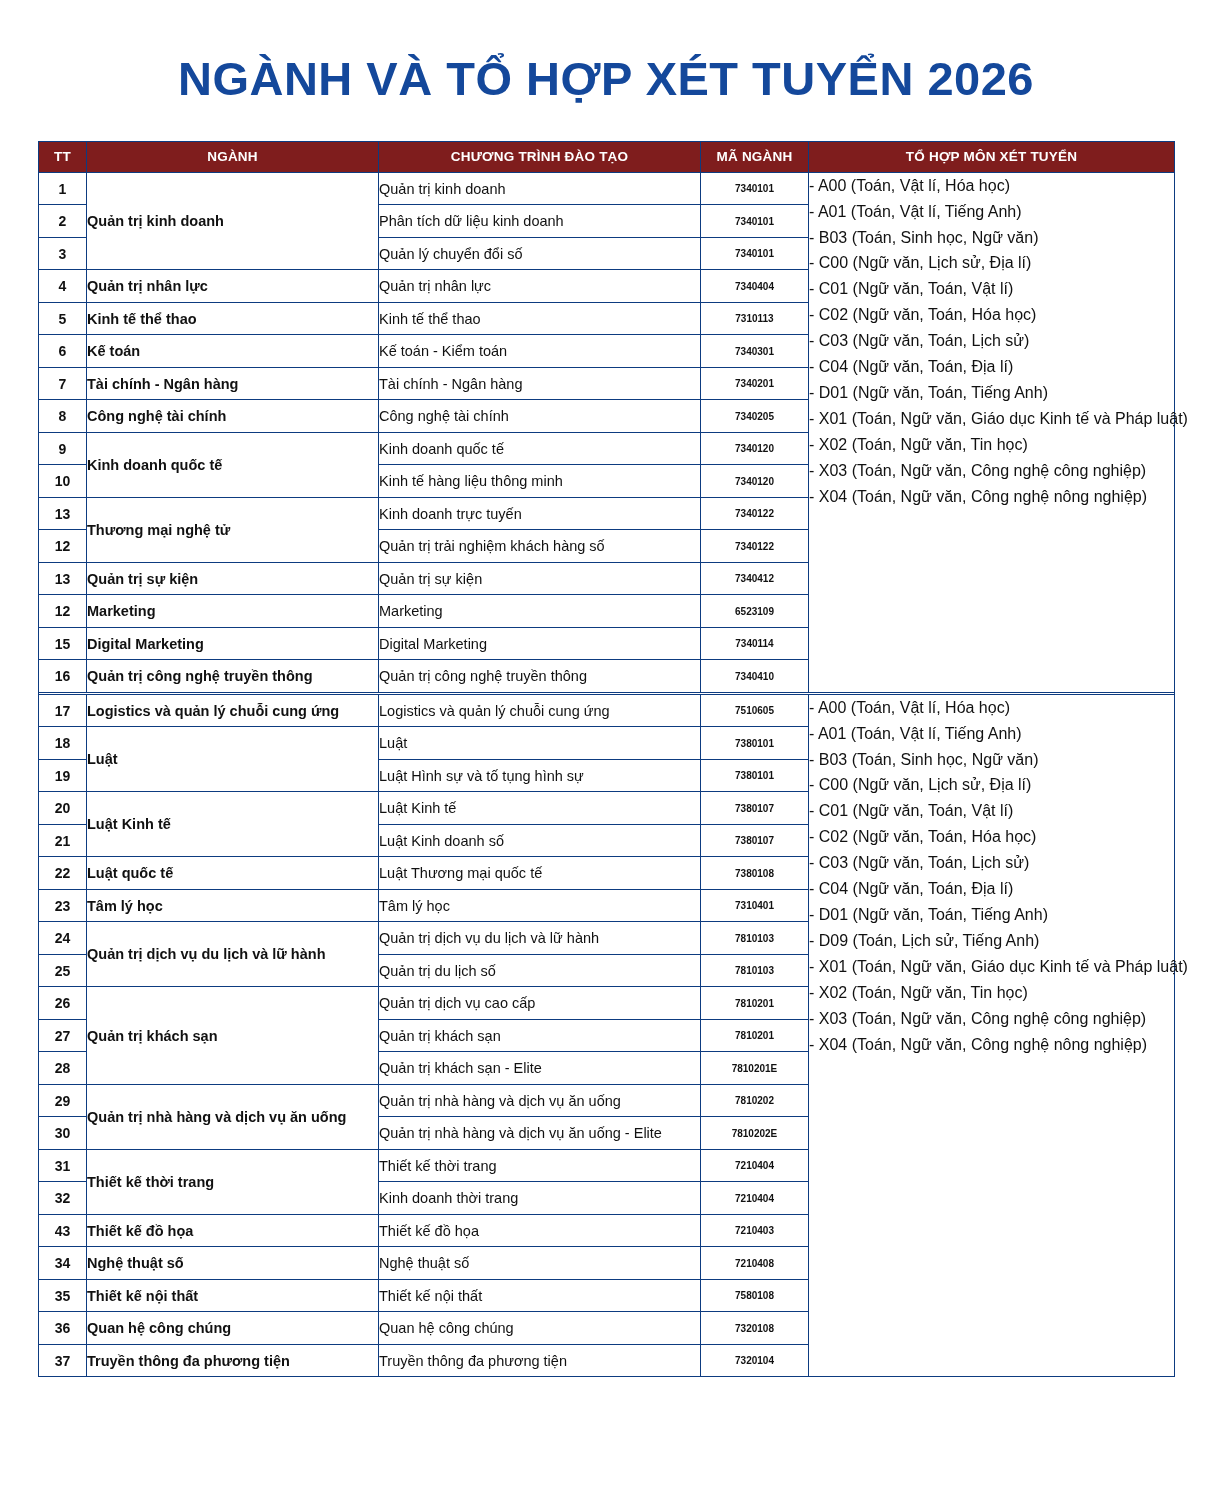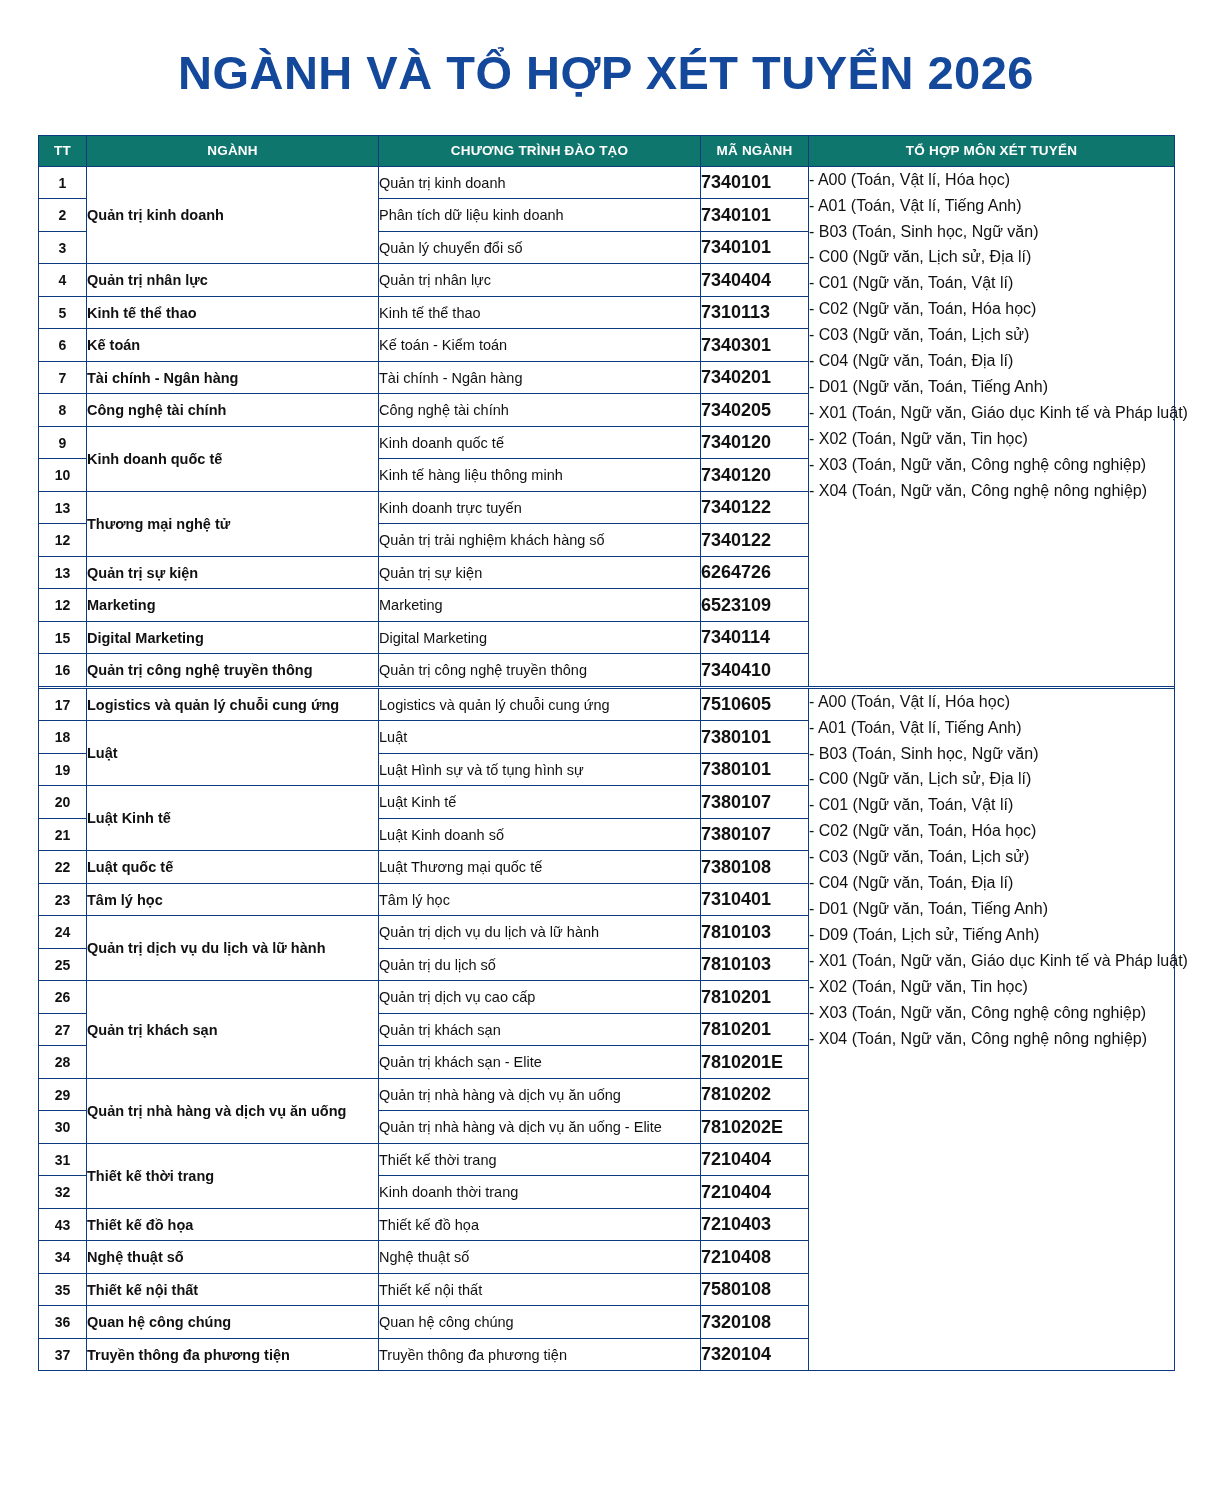--- a/index.html
+++ b/index.html
@@ -24,21 +24,21 @@
   .title-block {
     text-align: center;
     padding-top: 48px;
   }
   .title-main {
     font-size: 47px;
     font-weight: bold;
     color: #14489b;
     letter-spacing: 0.5px;
     line-height: 1.08;
-    margin: 0;
+    margin: 6px;
   }
   .title-sub {
     font-size: 37px;
     font-weight: bold;
     color: #14489b;
     line-height: 1.2;
     margin: 6px 0 0 0;
   }
   .table-wrap {
     margin: 36px 38px 0 38px;
@@ -46,21 +46,21 @@
   table.majors {
     border-collapse: collapse;
     width: 1136px;
     table-layout: fixed;
   }
   table.majors th, table.majors td {
     border: 1px solid #0d3b80;
     padding: 0;
   }
   thead th {
-    background: #0f766e;
+    background: #7f1d1d;
     color: #ffffff;
     font-size: 13.5px;
     font-weight: bold;
     text-align: center;
     height: 30px;
     letter-spacing: 0.2px;
     vertical-align: middle;
   }
   col.c-tt { width: 48px; }
   col.c-nganh { width: 292px; }
@@ -79,22 +79,23 @@
     font-size: 14px;
   }
   td.nganh {
     padding-left: 9px;
     font-weight: bold;
   }
   td.ct {
     padding-left: 9px;
   }
   td.ma {
-    font-weight: bold;
-    font-size: 18px;
+    text-align: center;
+    font-weight: bold;
+    font-size: 10px;
   }
   td.combo {
     vertical-align: top;
     padding: 14px 0 10px 14px;
     font-size: 16px;
     line-height: 1.62;
     white-space: nowrap;
   }
   td.combo .line {
     display: block;
@@ -213,21 +214,21 @@
           </tr>
           <tr>
             <td class="tt">12</td>
             <td class="ct">Quản trị trải nghiệm khách hàng số</td>
             <td class="ma">7340122</td>
           </tr>
           <tr>
             <td class="tt">13</td>
             <td class="nganh">Quản trị sự kiện</td>
             <td class="ct">Quản trị sự kiện</td>
-            <td class="ma">6264726</td>
+            <td class="ma">7340412</td>
           </tr>
           <tr>
             <td class="tt">12</td>
             <td class="nganh">Marketing</td>
             <td class="ct">Marketing</td>
             <td class="ma">6523109</td>
           </tr>
           <tr>
             <td class="tt">15</td>
             <td class="nganh">Digital Marketing</td>

